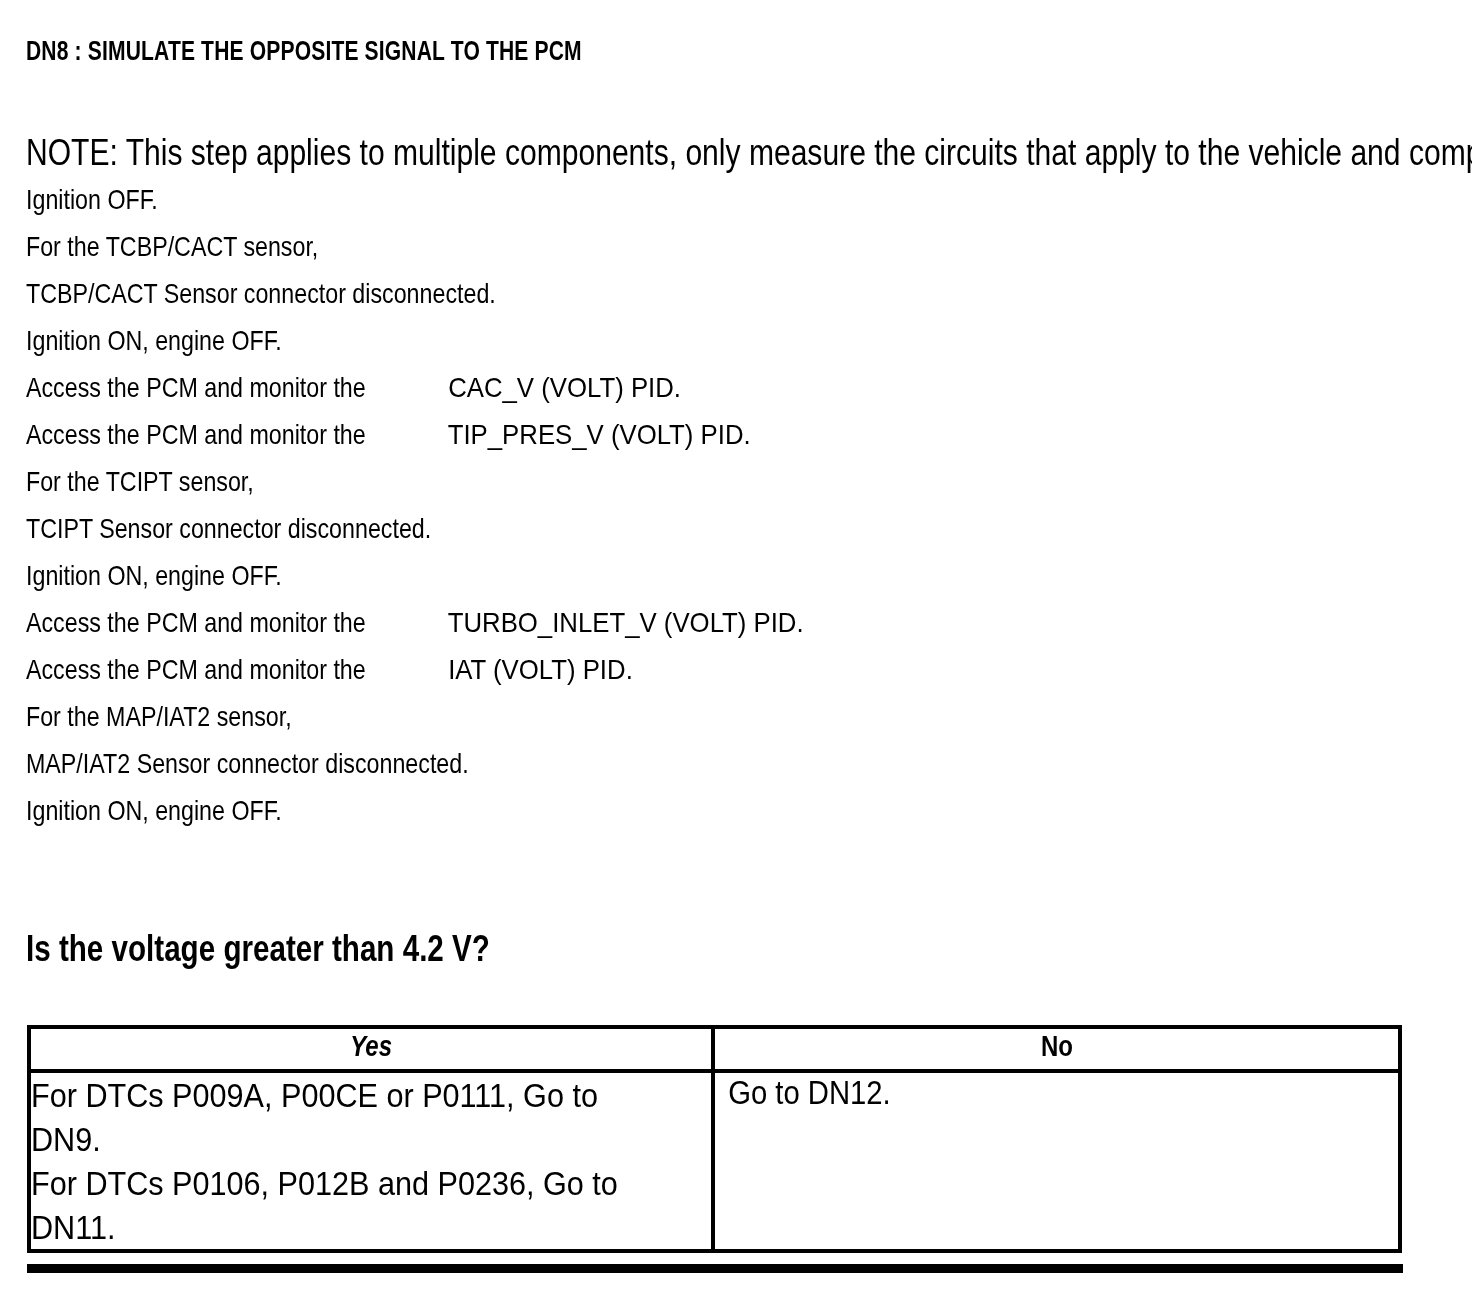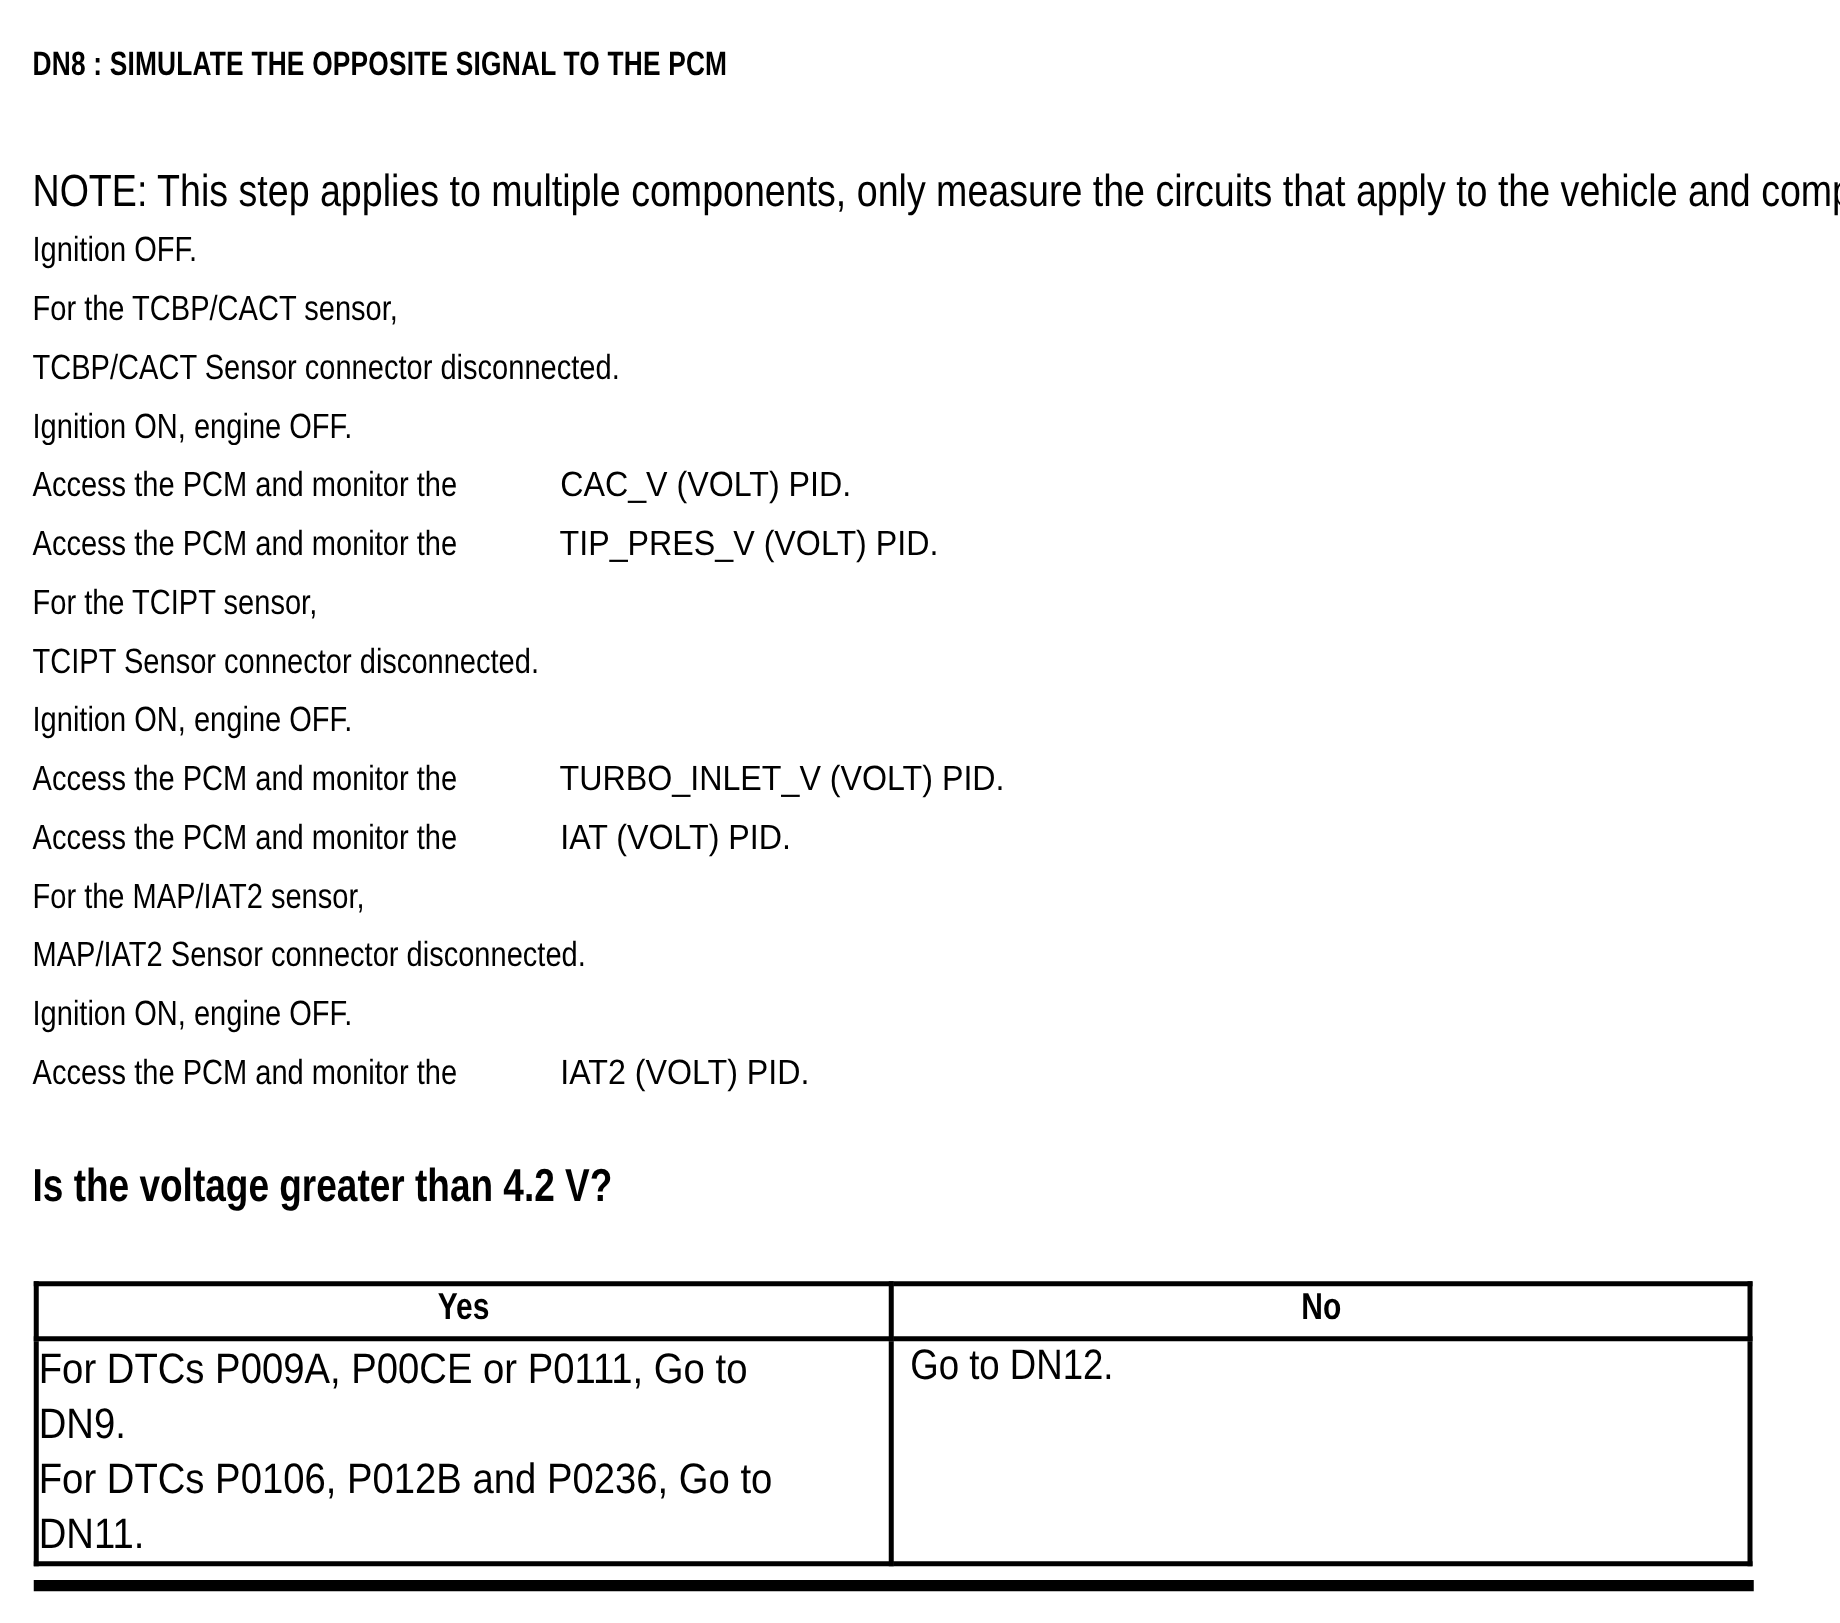--- a/index.html
+++ b/index.html
@@ -104,21 +104,21 @@
     top: 1013px;
     width: 1363px;
     border-collapse: collapse;
     table-layout: fixed;
   }
   #decision-table td, #decision-table th {
     border: 4px solid #000000;
     padding: 0;
     vertical-align: top;
   }
-  .col-yes { width: 680px; }
+  .col-yes { width: 680px; font-style: italic; }
   .col-no  { width: 683px; }
 
   .th-cell {
     height: 40px;
     text-align: center;
     vertical-align: middle;
     font-size: 30px;
     font-weight: bold;
   }
   .th-cell .cond-b {
@@ -181,21 +181,20 @@
         <div class="step"><span class="lead">Access the PCM and monitor the </span><span class="pid"> CAC_V (VOLT) PID.</span></div>
         <div class="step"><span class="lead">Access the PCM and monitor the </span><span class="pid"> TIP_PRES_V (VOLT) PID.</span></div>
         <div class="step"><span class="lead">For the TCIPT sensor,</span></div>
         <div class="step"><span class="lead">TCIPT Sensor connector disconnected.</span></div>
         <div class="step"><span class="lead">Ignition ON, engine OFF.</span></div>
         <div class="step"><span class="lead">Access the PCM and monitor the </span><span class="pid"> TURBO_INLET_V (VOLT) PID.</span></div>
         <div class="step"><span class="lead">Access the PCM and monitor the </span><span class="pid"> IAT (VOLT) PID.</span></div>
         <div class="step"><span class="lead">For the MAP/IAT2 sensor,</span></div>
         <div class="step"><span class="lead">MAP/IAT2 Sensor connector disconnected.</span></div>
         <div class="step"><span class="lead">Ignition ON, engine OFF.</span></div>
-        <div class="step"><span class="lead">Access the PCM and monitor the </span><span class="pid"> IAT2 (VOLT) PID.</span></div>
       </div>
   </div>
 
   <div id="question">
     <span class="cond-b">Is the voltage greater than 4.2 V?</span>
   </div>
 
   <table id="decision-table">
     <thead>
       <tr>

